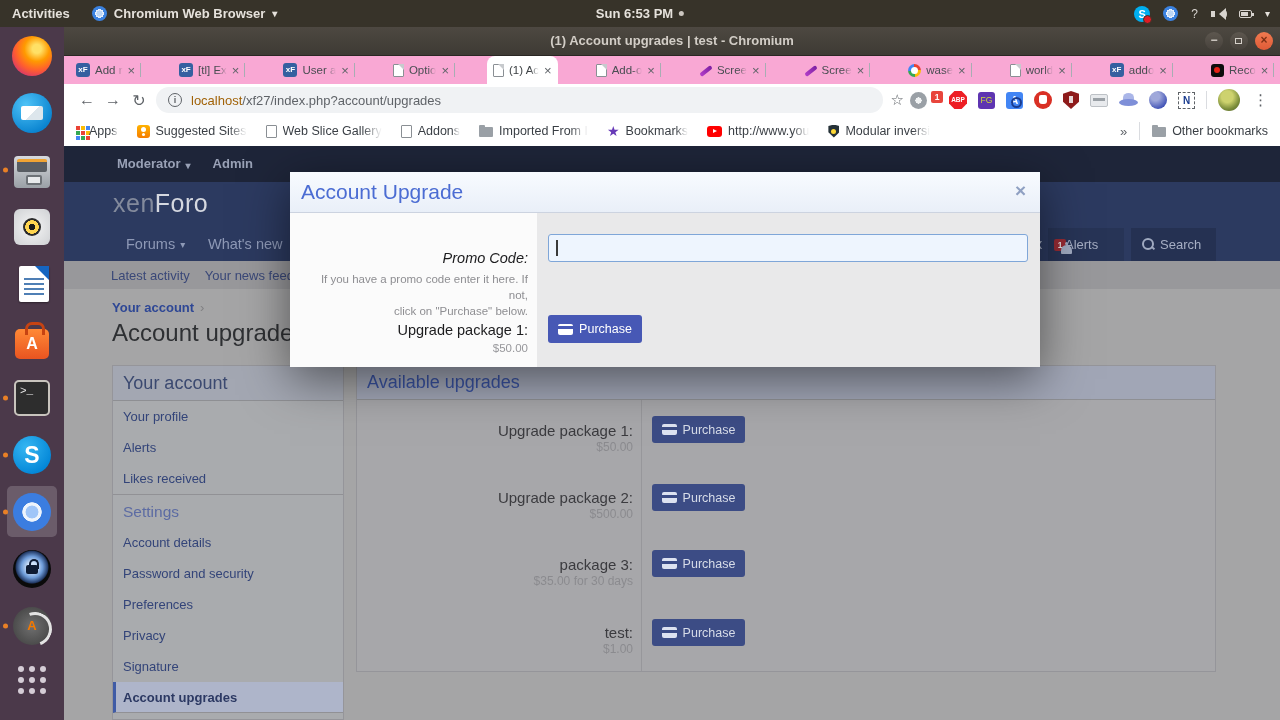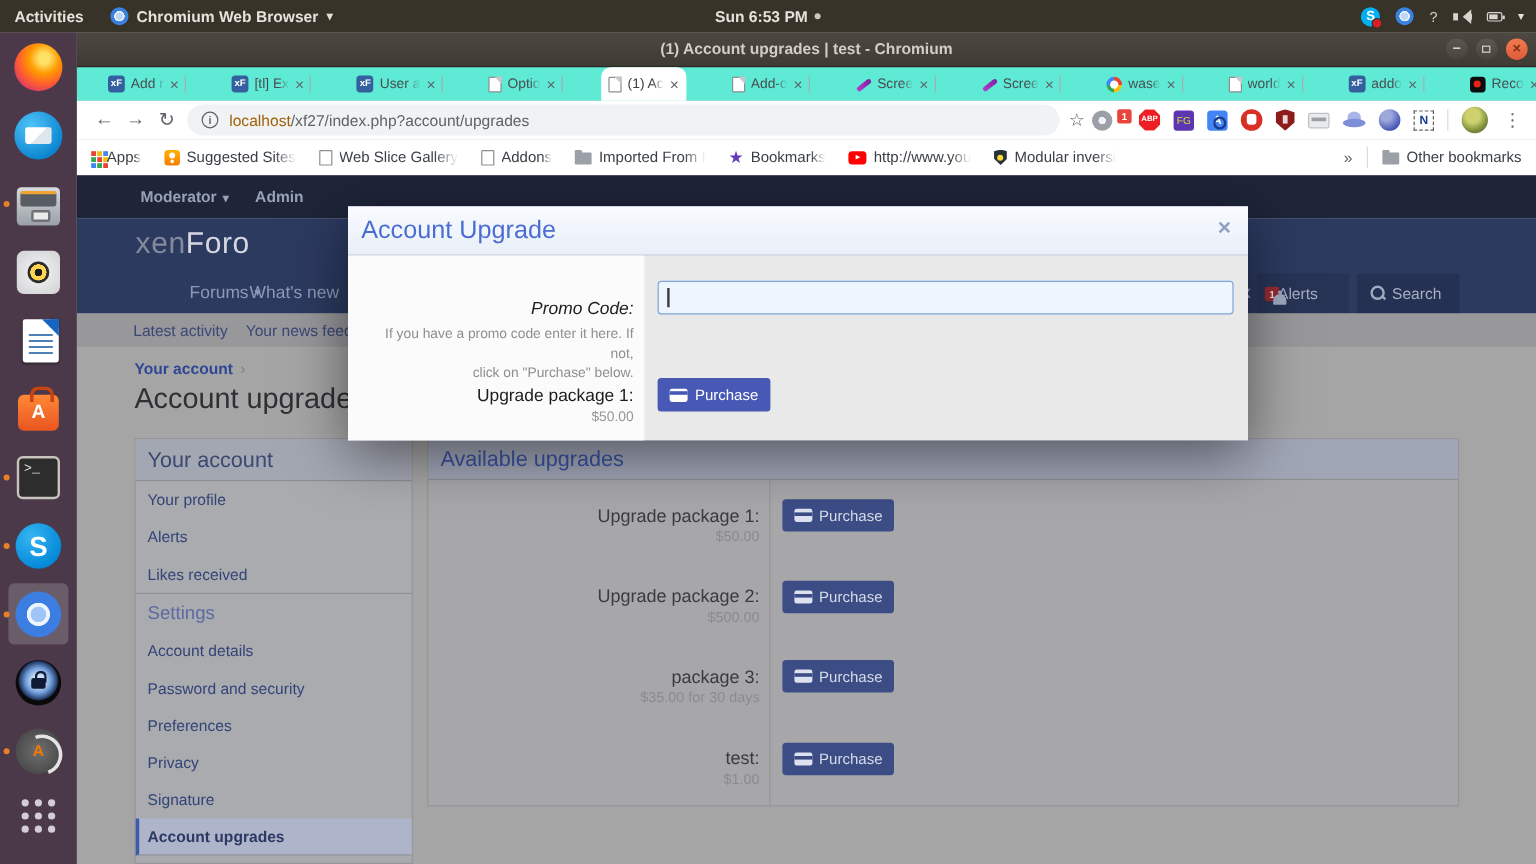--- a/index.html
+++ b/index.html
@@ -56,21 +56,21 @@
   .dk-updater::before { content:''; position:absolute; left:5px; top:5px; width:28px; height:28px; border:3px solid #e4e4e4; border-radius:50%; border-left-color:transparent; border-bottom-color:transparent; transform:rotate(25deg); }
   .dk-grid { width:6px; height:6px; margin-bottom:6px; border-radius:50%; background:#d5cdd6; box-shadow:-11px -11px 0 #d5cdd6, 0 -11px 0 #d5cdd6, 11px -11px 0 #d5cdd6, -11px 0 0 #d5cdd6, 11px 0 0 #d5cdd6, -11px 11px 0 #d5cdd6, 0 11px 0 #d5cdd6, 11px 11px 0 #d5cdd6; }
 
   
   .chrome { position:absolute; left:64px; top:27px; width:1216px; z-index:50; }
   .titlebar { position:relative; height:29px; background:linear-gradient(#4d4841,#3e3a34); border-bottom:1px solid #2a2723; color:#d2cdc6; font-size:13px; font-weight:bold; text-align:center; line-height:28px; }
   .wbtns { position:absolute; right:7px; top:5px; display:flex; gap:7px; }
   .wbtn { position:relative; width:18px; height:18px; border-radius:50%; background:linear-gradient(#5d574f,#47423c); color:#d6d1ca; font-size:12px; line-height:16px; text-align:center; }
   .wbtn.close { background:linear-gradient(#f07a50,#e05b37); color:#7e3015; font-weight:bold; }
   .wbtn .sq { position:absolute; left:5px; top:6px; width:7px; height:6px; border:1.5px solid #d6d1ca; }
-  .tabstrip { height:28px; background:#5eead4; display:flex; align-items:flex-end; padding-left:20px;gap:32px; }
+  .tabstrip { height:28px; background:#f9a8d4; display:flex; align-items:flex-end; padding-left:6px;gap:32px; }
   .tab { position:relative; width:94px; height:28px; display:flex; align-items:center; gap:5px; padding:0 6px; font-size:11.5px; color:#494d52; }
   .tab:not(.active)::after { content:''; position:absolute; right:0; top:7px; width:1px; height:14px; background:#a8adb3; }
   .tab.active { background:#fff; border-radius:8px 8px 0 0; color:#3c4043;margin-top:31px; }
   .tab .tlabel { flex:1; overflow:hidden; white-space:nowrap; -webkit-mask-image:linear-gradient(90deg,#000 70%,transparent); mask-image:linear-gradient(90deg,#000 70%,transparent); }
   .tab .tclose { font-size:13px; color:#5f6368; }
   .fav { flex:none; }
   .fav-xf { width:14px; height:14px; border-radius:3px; background:#3560a0; color:#fff; font-size:8px; font-weight:bold; text-align:center; line-height:14px; }
   .fav-page { position:relative; width:11px; height:13px; background:#fff; border:1px solid #8a8f94; border-radius:1px; }
   .fav-page::after { content:''; position:absolute; right:-1px; top:-1px; border:3px solid #c7cacd; border-left-color:transparent; border-bottom-color:transparent; }
   .fav-pen { width:13px; height:13px; position:relative; }
@@ -132,21 +132,21 @@
   
   .page { position:absolute; left:64px; top:145px; width:1216px; height:575px; background:#a5a5a6; overflow:hidden; z-index:10; }
   .adminstrip { height:37px; background:#1e2539; display:flex; align-items:center; gap:22px; padding-left:53px; font-size:13px; color:#99a1b6; }
   .adm { display:flex; align-items:flex-end; gap:5px;font-weight:bold; }
   .pghead { position:relative; height:79px; background:#2c3a60; }
   .xflogo { position:absolute; left:49px; top:7px; font-size:25px; letter-spacing:.5px; }
   .xflogo .xen { color:#838a9c; }
   .xflogo .foro { color:#d5d8e0; }
   .navrow { position:absolute; left:0; right:0; bottom:0; height:33px; font-size:14.5px; color:#8e99b6; }
   .navitem { position:absolute; top:0; line-height:33px; display:flex; align-items:center; gap:5px; height:33px; }
-  .nav-forums { left:62px;margin-left:32px; }
+  .nav-forums { left:62px; }
   .nav-whatsnew { left:144px; }
   .nav-frag { left:971px; color:#a8b0c4; }
   .nav-alerts { left:984px; width:76px; padding-left:12px; background:rgba(0,0,0,.10); color:#a6aec3; font-size:13px; }
   .nav-search { left:1067px; width:85px; padding-left:11px; background:rgba(0,0,0,.14); color:#a6aec3; font-size:13px; }
   .bellico { position:relative; width:13px; height:12px; }
   .bellico::before { content:''; position:absolute; left:1px; top:0; width:11px; height:9px; background:#a0aac0; border-radius:6px 6px 1px 1px; }
   .bellico::after { content:''; position:absolute; left:5px; bottom:0; width:3px; height:3px; border-radius:50%; background:#a0aac0; }
   .alertbadge { position:absolute; left:-6px; top:-6px; width:12px; height:12px; background:#972b33; border-radius:2px; color:#e3dfe0; font-size:8.5px; font-weight:bold; text-align:center; line-height:12px; }
   .bellwrap { position:relative; }
   .magico { position:relative; width:13px; height:13px; }

